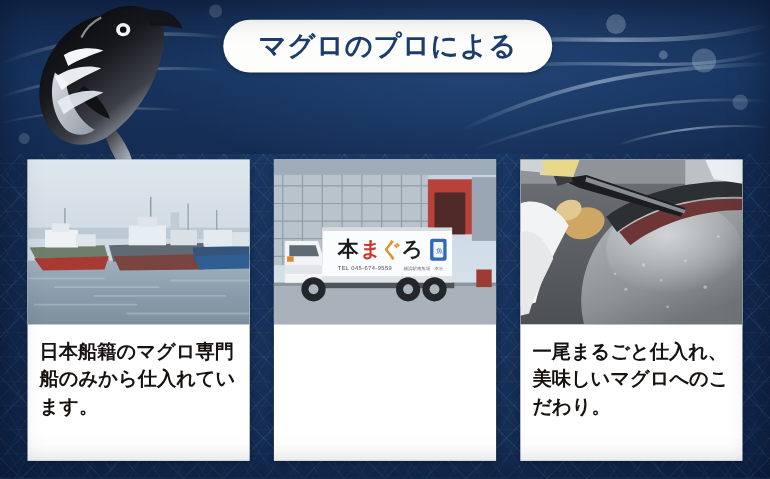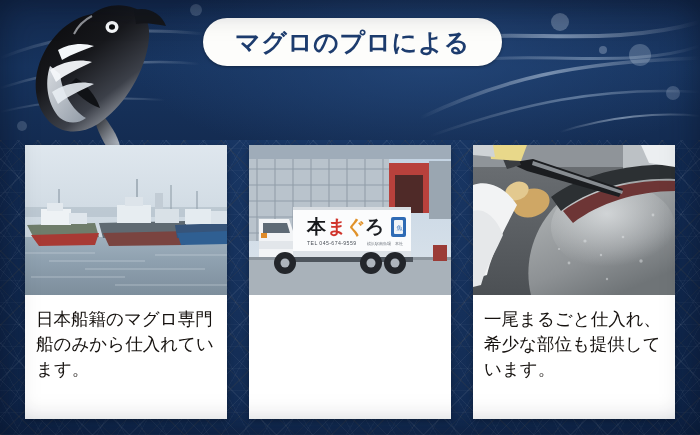--- a/index.html
+++ b/index.html
@@ -158,21 +158,21 @@
     background:#9fb4c4;
   }
   .card-photo svg { display:block; width:100%; height:100%; }
   .card-caption {
     flex:1;
     padding:12px 11px 10px;
     font-family:"Liberation Serif","DejaVu Serif",serif;
     font-size:17.5px;
     line-height:1.42;
     color:#16120f;
-    font-weight:400;
+    font-weight:700;
     letter-spacing:0px;
     text-align:left;
   }
 
   
   .vignette {
     position:absolute; inset:0;
     z-index:6;
     pointer-events:none;
     box-shadow:inset 0 0 34px rgba(5,15,33,.55);
@@ -451,19 +451,19 @@
               <circle cx="128" cy="110" r="1.2"></circle>
             <circle cx="96" cy="118" r="1.4"></circle>
               <circle cx="150" cy="92" r="1.3"></circle>
             <circle cx="168" cy="116" r="1.7"></circle>
               <circle cx="134" cy="134" r="1.2"></circle>
             <circle cx="86" cy="104" r="1.1"></circle>
               <circle cx="180" cy="70" r="1.4"></circle>
           </g>
         </svg>
       </div>
-      <div class="card-caption">一尾まるごと仕入れ、希少な部位も提供しています。</div>
+      <div class="card-caption">一尾まるごと仕入れ、美味しいマグロへのこだわり。</div>
     </div>
 
   </div>
 
   <div class="vignette"></div>
 </div>
 
 </body></html>

